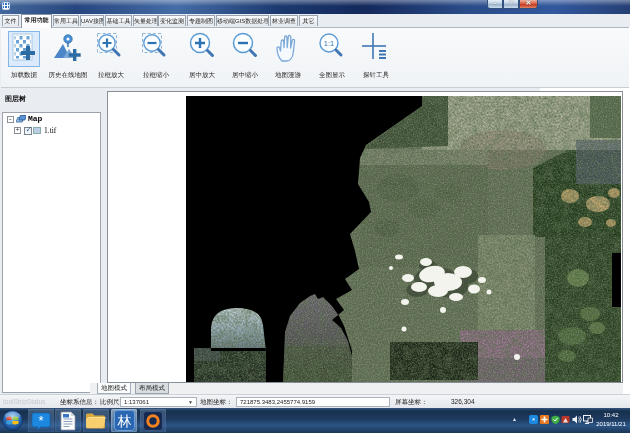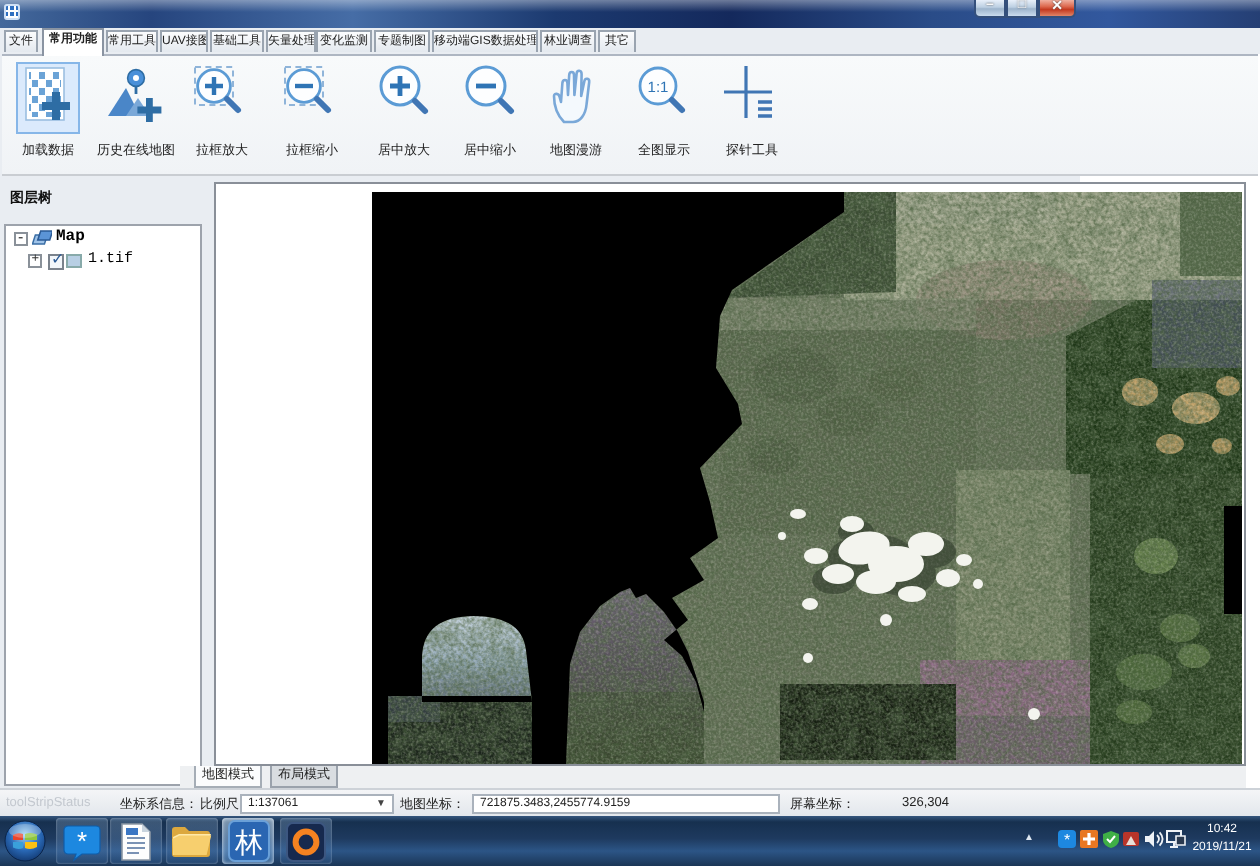--- a/index.html
+++ b/index.html
@@ -142,21 +142,21 @@
     <rect x="2.5" y="0.5" width="6" height="4.5" fill="#5b94d6" stroke="#2a5a95" stroke-width="0.8" transform="skewX(-18) translate(2,0)"></rect>
   </svg>
   <span style="position:absolute;left:25px;top:1px;font-weight:bold;font-size:8px;font-family:'Liberation Mono',monospace;">Map</span>
   <div style="position:absolute;left:11px;top:14px;width:7px;height:7px;border:1px solid #8a9199;background:#fff;box-sizing:border-box;">
         <span style="position:absolute;left:0.8px;top:-2.2px;font-size:6.5px;color:#333;">+</span>
       </div>
   <div style="position:absolute;left:21px;top:13.5px;width:8px;height:8px;border:1px solid #7a828c;background:#f2f6fa;box-sizing:border-box;">
         <span style="position:absolute;left:0.5px;top:-2.5px;font-size:8px;color:#2a5a95;">✓</span>
       </div>
   <div style="position:absolute;left:30px;top:14px;width:8px;height:7px;background:#b8cfe4;border:1px solid #8aa;box-sizing:border-box;"></div>
-  <span style="position:absolute;left:41px;top:13px;font-size:7.5px;font-family:Liberation Mono, monospace;">1.tif</span>
+  <span style="position:absolute;left:41px;top:13px;font-size:7.5px;font-family:Liberation Serif, serif;">1.tif</span>
  </div>
  <div id="map"></div>
  <svg id="mapsvg" width="435" height="286" viewBox="0 0 435 286">
   <defs>
    <filter id="nzd" x="0" y="0" width="100%" height="100%">
      <feTurbulence type="fractalNoise" baseFrequency="0.5" numOctaves="3" seed="7" stitchTiles="stitch"></feTurbulence>
      <feColorMatrix type="matrix" values="0 0 0 0 0.07  0 0 0 0 0.12  0 0 0 0 0.05  1.6 0 0 0 -0.45"></feColorMatrix>
    </filter>
    <filter id="nzl" x="0" y="0" width="100%" height="100%">
      <feTurbulence type="fractalNoise" baseFrequency="0.8" numOctaves="2" seed="42" stitchTiles="stitch"></feTurbulence>

